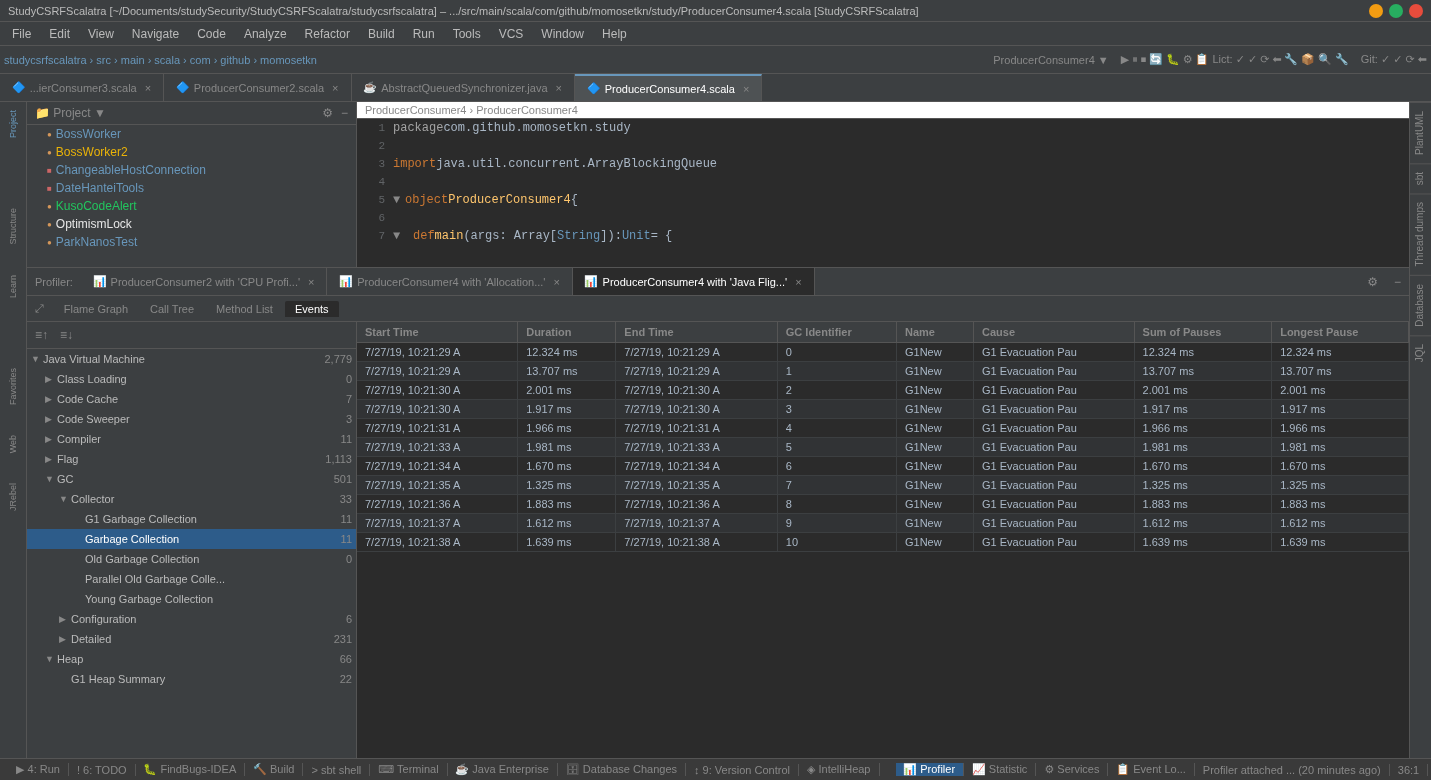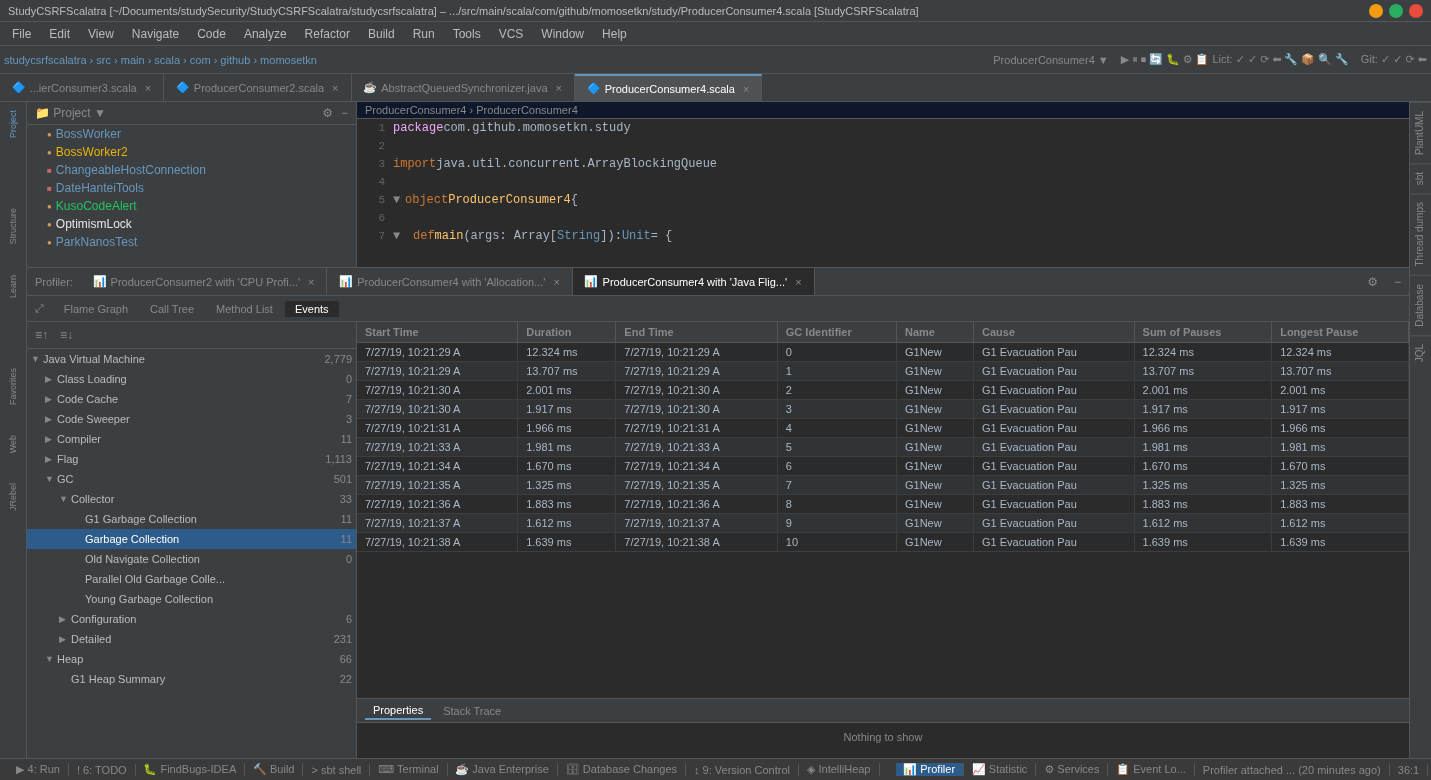--- a/index.html
+++ b/index.html
@@ -96,21 +96,21 @@
     .status-left { display: flex; align-items: center; flex: 1; }
     .status-right { display: flex; align-items: center; }
     .status-item.active-tool { background: #2d5c8a; color: #fff; margin-left: 16px; }
 
     
     #profiler-view-tabs { display: flex; align-items: center; padding: 0 8px; background: #3c3f41; border-bottom: 1px solid #555; height: 26px; gap: 2px; }
     .pv-tab { padding: 2px 10px; font-size: 11px; cursor: pointer; color: #888; border-radius: 2px 2px 0 0; }
     .pv-tab.active { color: #fff; background: #2b2b2b; }
 
     
-    #editor-breadcrumb { background: #0f172a; padding: 2px 8px; font-size: 11px; border-bottom: 1px solid #555; display: flex; align-items: center; gap: 4px; color: #888; }
+    #editor-breadcrumb { background: #ffffff; padding: 2px 8px; font-size: 11px; border-bottom: 1px solid #555; display: flex; align-items: center; gap: 4px; color: #888; }
   </style>
 </head>
 <body>
 
 <div id="title-bar">
   <span style="font-size:11px; flex:1; overflow:hidden; text-overflow:ellipsis; white-space:nowrap;">StudyCSRFScalatra [~/Documents/studySecurity/StudyCSRFScalatra/studycsrfscalatra] – .../src/main/scala/com/github/momosetkn/study/ProducerConsumer4.scala [StudyCSRFScalatra]</span>
   <div style="display:flex;gap:6px;">
     <span class="title-btn min"></span>
     <span class="title-btn max"></span>
     <span class="title-btn close"></span>
@@ -223,21 +223,21 @@
           </div>
       </div>
 
       <div style="flex:1;display:flex;flex-direction:column;">
         <div id="editor-breadcrumb">
           <span>ProducerConsumer4  ›  ProducerConsumer4</span>
         </div>
         <div id="code-view">
           <div class="code-line">
               <span class="line-num">1</span>
-              <span style="color:#f0abfc;">package</span> 
+              <span style="color:#a3a3a3;">package</span> 
               <span style="color:#a9b7c6;"> com.github.momosetkn.study</span>
             </div>
           <div class="code-line">
               <span class="line-num">2</span>
             </div>
           <div class="code-line">
               <span class="line-num">3</span>
               <span style="color:#cc7832;">import</span> 
               <span style="color:#a9b7c6;"> java.util.concurrent.ArrayBlockingQueue</span>
             </div>
@@ -356,21 +356,21 @@
                 <span class="ptree-label">G1 Garbage Collection</span>
                 <span class="ptree-count">11</span>
               </div>
               <div class="ptree-item selected" style="padding-left: 46px;">
                 <span style="width: 12px; display: inline-block;"></span>
                 <span class="ptree-label">Garbage Collection</span>
                 <span class="ptree-count">11</span>
               </div>
               <div class="ptree-item" style="padding-left: 46px;">
                 <span style="width: 12px; display: inline-block;"></span>
-                <span class="ptree-label">Old Navigate Collection</span>
+                <span class="ptree-label">Old Garbage Collection</span>
                 <span class="ptree-count">0</span>
               </div>
               <div class="ptree-item" style="padding-left: 46px;">
                 <span style="width: 12px; display: inline-block;"></span>
                 <span class="ptree-label">Parallel Old Garbage Colle...</span>
               </div>
               <div class="ptree-item" style="padding-left: 46px;">
                 <span style="width: 12px; display: inline-block;"></span>
                 <span class="ptree-label">Young Garbage Collection</span>
               </div>
@@ -521,29 +521,20 @@
                     <td>10</td>
                     <td>G1New</td>
                     <td>G1 Evacuation Pau</td>
                     <td>1.639 ms</td>
                     <td>1.639 ms</td>
                   </tr>
                 </tbody>
             </table>
           </div>
 
-          <div id="bottom-panel">
-            <div id="bottom-panel-tabs">
-              <div class="bp-tab active">Properties</div>
-              <div class="bp-tab">Stack Trace</div>
-            </div>
-            <div id="bottom-panel-content">
-              <span>Nothing to show</span>
-            </div>
-          </div>
         </div>
       </div>
     </div>
   </div>
 
   <div id="right-sidebar">
     <div class="right-tab">PlantUML</div>
     <div class="right-tab">sbt</div>
     <div class="right-tab">Thread dumps</div>
     <div class="right-tab">Database</div>

